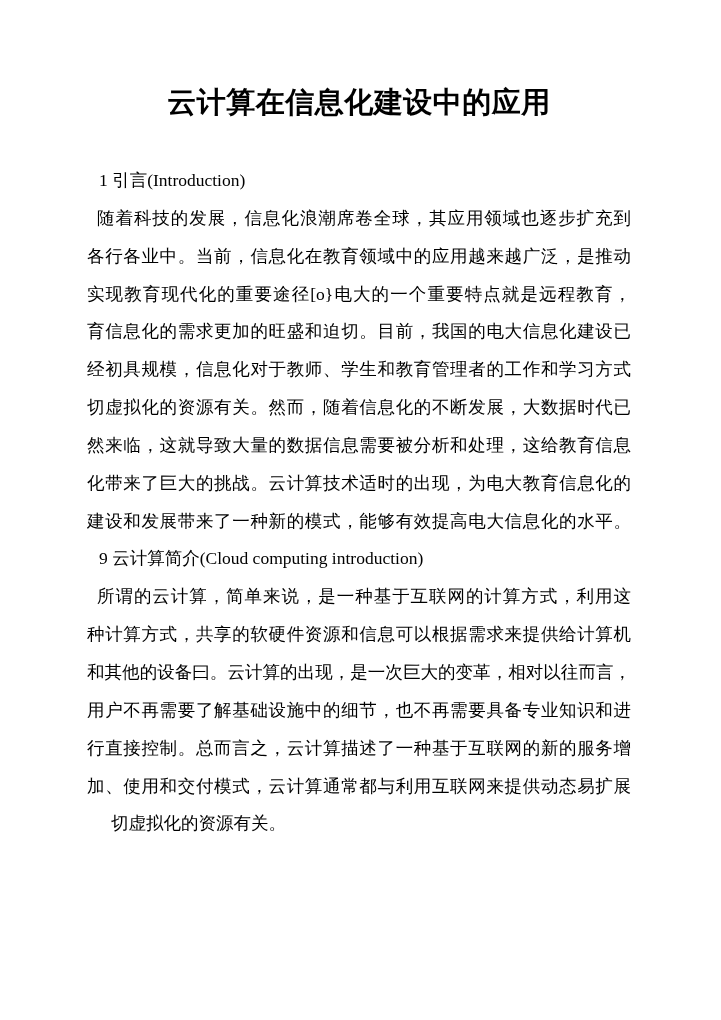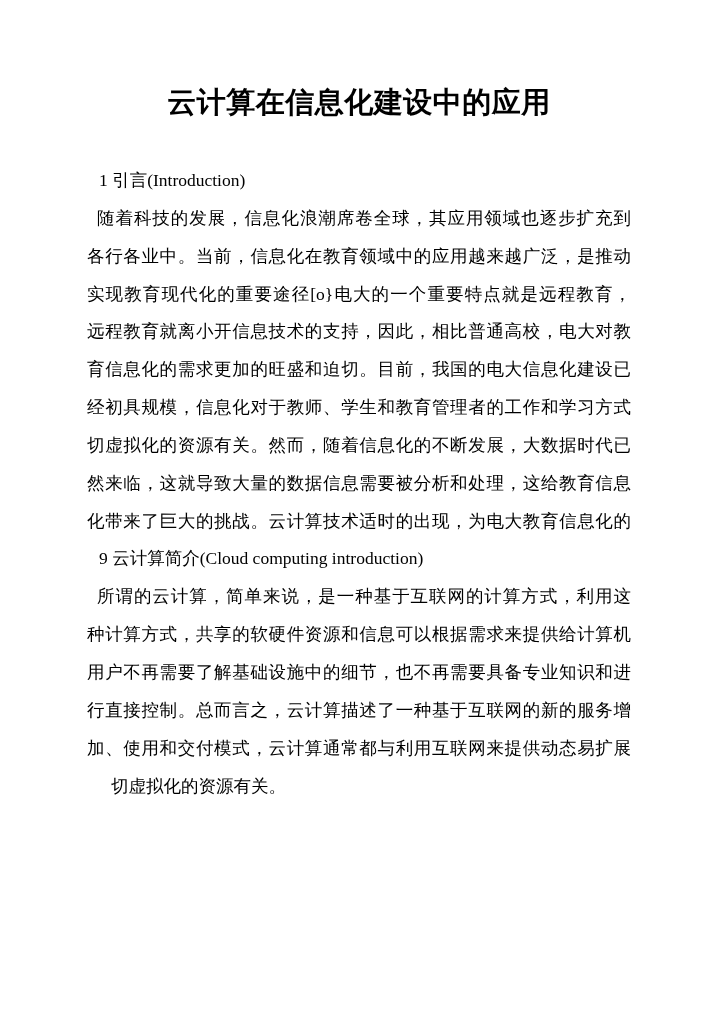--- a/index.html
+++ b/index.html
@@ -63,27 +63,28 @@
 </head>
 <body>
 
 <div class="page">
   <h1 class="title">云计算在信息化建设中的应用</h1>
   <div class="content" id="content">
       <div class="heading">1 引言(Introduction)</div>
       <div class="line first full">随着科技的发展，信息化浪潮席卷全球，其应用领域也逐步扩充到</div>
       <div class="line full">各行各业中。当前，信息化在教育领域中的应用越来越广泛，是推动</div>
       <div class="line full">实现教育现代化的重要途径[o}电大的一个重要特点就是远程教育，</div>
-      <div class="line full">远程教育就离小开信息技术的支持，因此，相比普通高校，电大对教</div>
       <div class="line full">育信息化的需求更加的旺盛和迫切。目前，我国的电大信息化建设已</div>
       <div class="line full">经初具规模，信息化对于教师、学生和教育管理者的工作和学习方式</div>
       <div class="line full">切虚拟化的资源有关。然而，随着信息化的不断发展，大数据时代已</div>
       <div class="line full">然来临，这就导致大量的数据信息需要被分析和处理，这给教育信息</div>
       <div class="line full">化带来了巨大的挑战。云计算技术适时的出现，为电大教育信息化的</div>
+      <div class="line full">建设和发展带来了一种新的模式，能够有效提高电大信息化的水平。</div>
       <div class="heading">9 云计算简介(Cloud computing introduction)</div>
       <div class="line first full">所谓的云计算，简单来说，是一种基于互联网的计算方式，利用这</div>
       <div class="line full">种计算方式，共享的软硬件资源和信息可以根据需求来提供给计算机</div>
+      <div class="line full">和其他的设备曰。云计算的出现，是一次巨大的变革，相对以往而言，</div>
       <div class="line full">用户不再需要了解基础设施中的细节，也不再需要具备专业知识和进</div>
       <div class="line full">行直接控制。总而言之，云计算描述了一种基于互联网的新的服务增</div>
       <div class="line full">加、使用和交付模式，云计算通常都与利用互联网来提供动态易扩展</div>
       <div class="line short">切虚拟化的资源有关。</div>
     </div>
 </div>
 
 </body></html>

